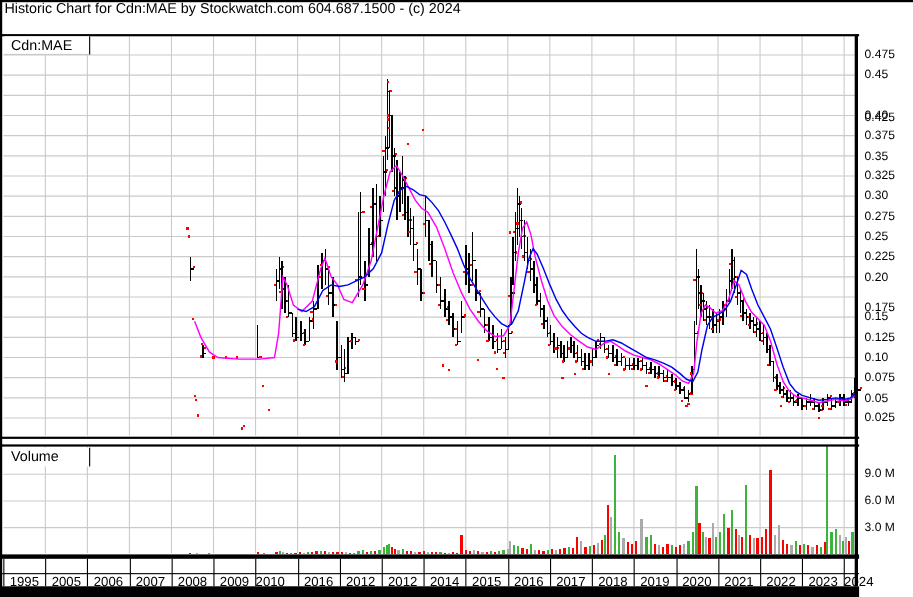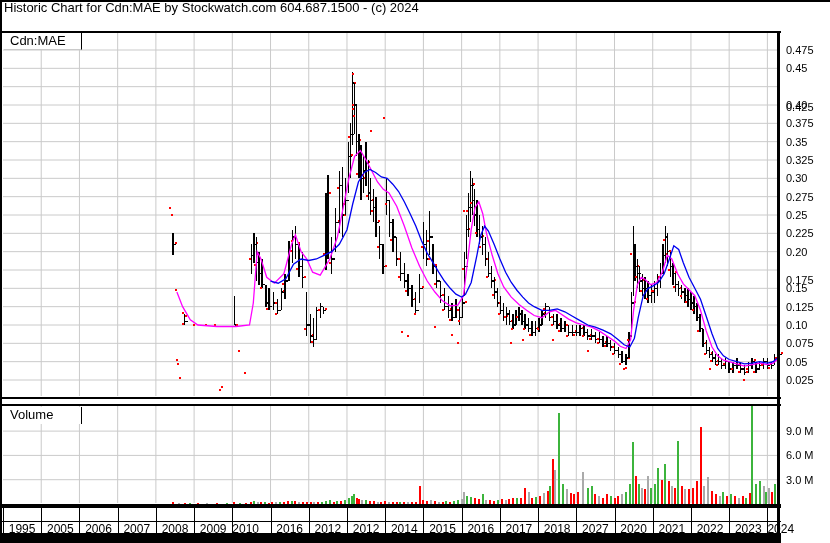--- a/index.html
+++ b/index.html
@@ -817,21 +817,21 @@
       <div class="abs yearlbl" style="left: 385.194px; top: 521.5px; width: 38.2194px; height: 12px; padding-top: 1px;">2014</div>
       <div class="abs blk" style="left: 423.413px; top: 508px; width: 1px; height: 25px;"></div>
       <div class="abs yearlbl" style="left: 423.413px; top: 521.5px; width: 38.2194px; height: 12px; padding-top: 1px;">2015</div>
       <div class="abs blk" style="left: 461.633px; top: 508px; width: 1px; height: 25px;"></div>
       <div class="abs yearlbl" style="left: 461.633px; top: 521.5px; width: 38.2194px; height: 12px; padding-top: 1px;">2016</div>
       <div class="abs blk" style="left: 499.852px; top: 508px; width: 1px; height: 25px;"></div>
       <div class="abs yearlbl" style="left: 499.852px; top: 521.5px; width: 38.2194px; height: 12px; padding-top: 1px;">2017</div>
       <div class="abs blk" style="left: 538.071px; top: 508px; width: 1px; height: 25px;"></div>
       <div class="abs yearlbl" style="left: 538.071px; top: 521.5px; width: 38.2194px; height: 12px; padding-top: 1px;">2018</div>
       <div class="abs blk" style="left: 576.291px; top: 508px; width: 1px; height: 25px;"></div>
-      <div class="abs yearlbl" style="left: 576.291px; top: 521.5px; width: 38.2194px; height: 12px; padding-top: 1px;">2027</div>
+      <div class="abs yearlbl" style="left: 576.291px; top: 521.5px; width: 38.2194px; height: 12px; padding-top: 1px;">2019</div>
       <div class="abs blk" style="left: 614.51px; top: 508px; width: 1px; height: 25px;"></div>
       <div class="abs yearlbl" style="left: 614.51px; top: 521.5px; width: 38.2194px; height: 12px; padding-top: 1px;">2020</div>
       <div class="abs blk" style="left: 652.729px; top: 508px; width: 1px; height: 25px;"></div>
       <div class="abs yearlbl" style="left: 652.729px; top: 521.5px; width: 38.2194px; height: 12px; padding-top: 1px;">2021</div>
       <div class="abs blk" style="left: 690.949px; top: 508px; width: 1px; height: 25px;"></div>
       <div class="abs yearlbl" style="left: 690.949px; top: 521.5px; width: 38.2194px; height: 12px; padding-top: 1px;">2022</div>
       <div class="abs blk" style="left: 729.168px; top: 508px; width: 1px; height: 25px;"></div>
       <div class="abs yearlbl" style="left: 729.168px; top: 521.5px; width: 38.2194px; height: 12px; padding-top: 1px;">2023</div>
       <div class="abs blk" style="left: 767.388px; top: 508px; width: 1px; height: 25px;"></div>
       <div class="abs yearlbl" style="left: 767.388px; top: 521.5px; width: 12.6124px; height: 12px; padding-top: 1px;">2024</div>

